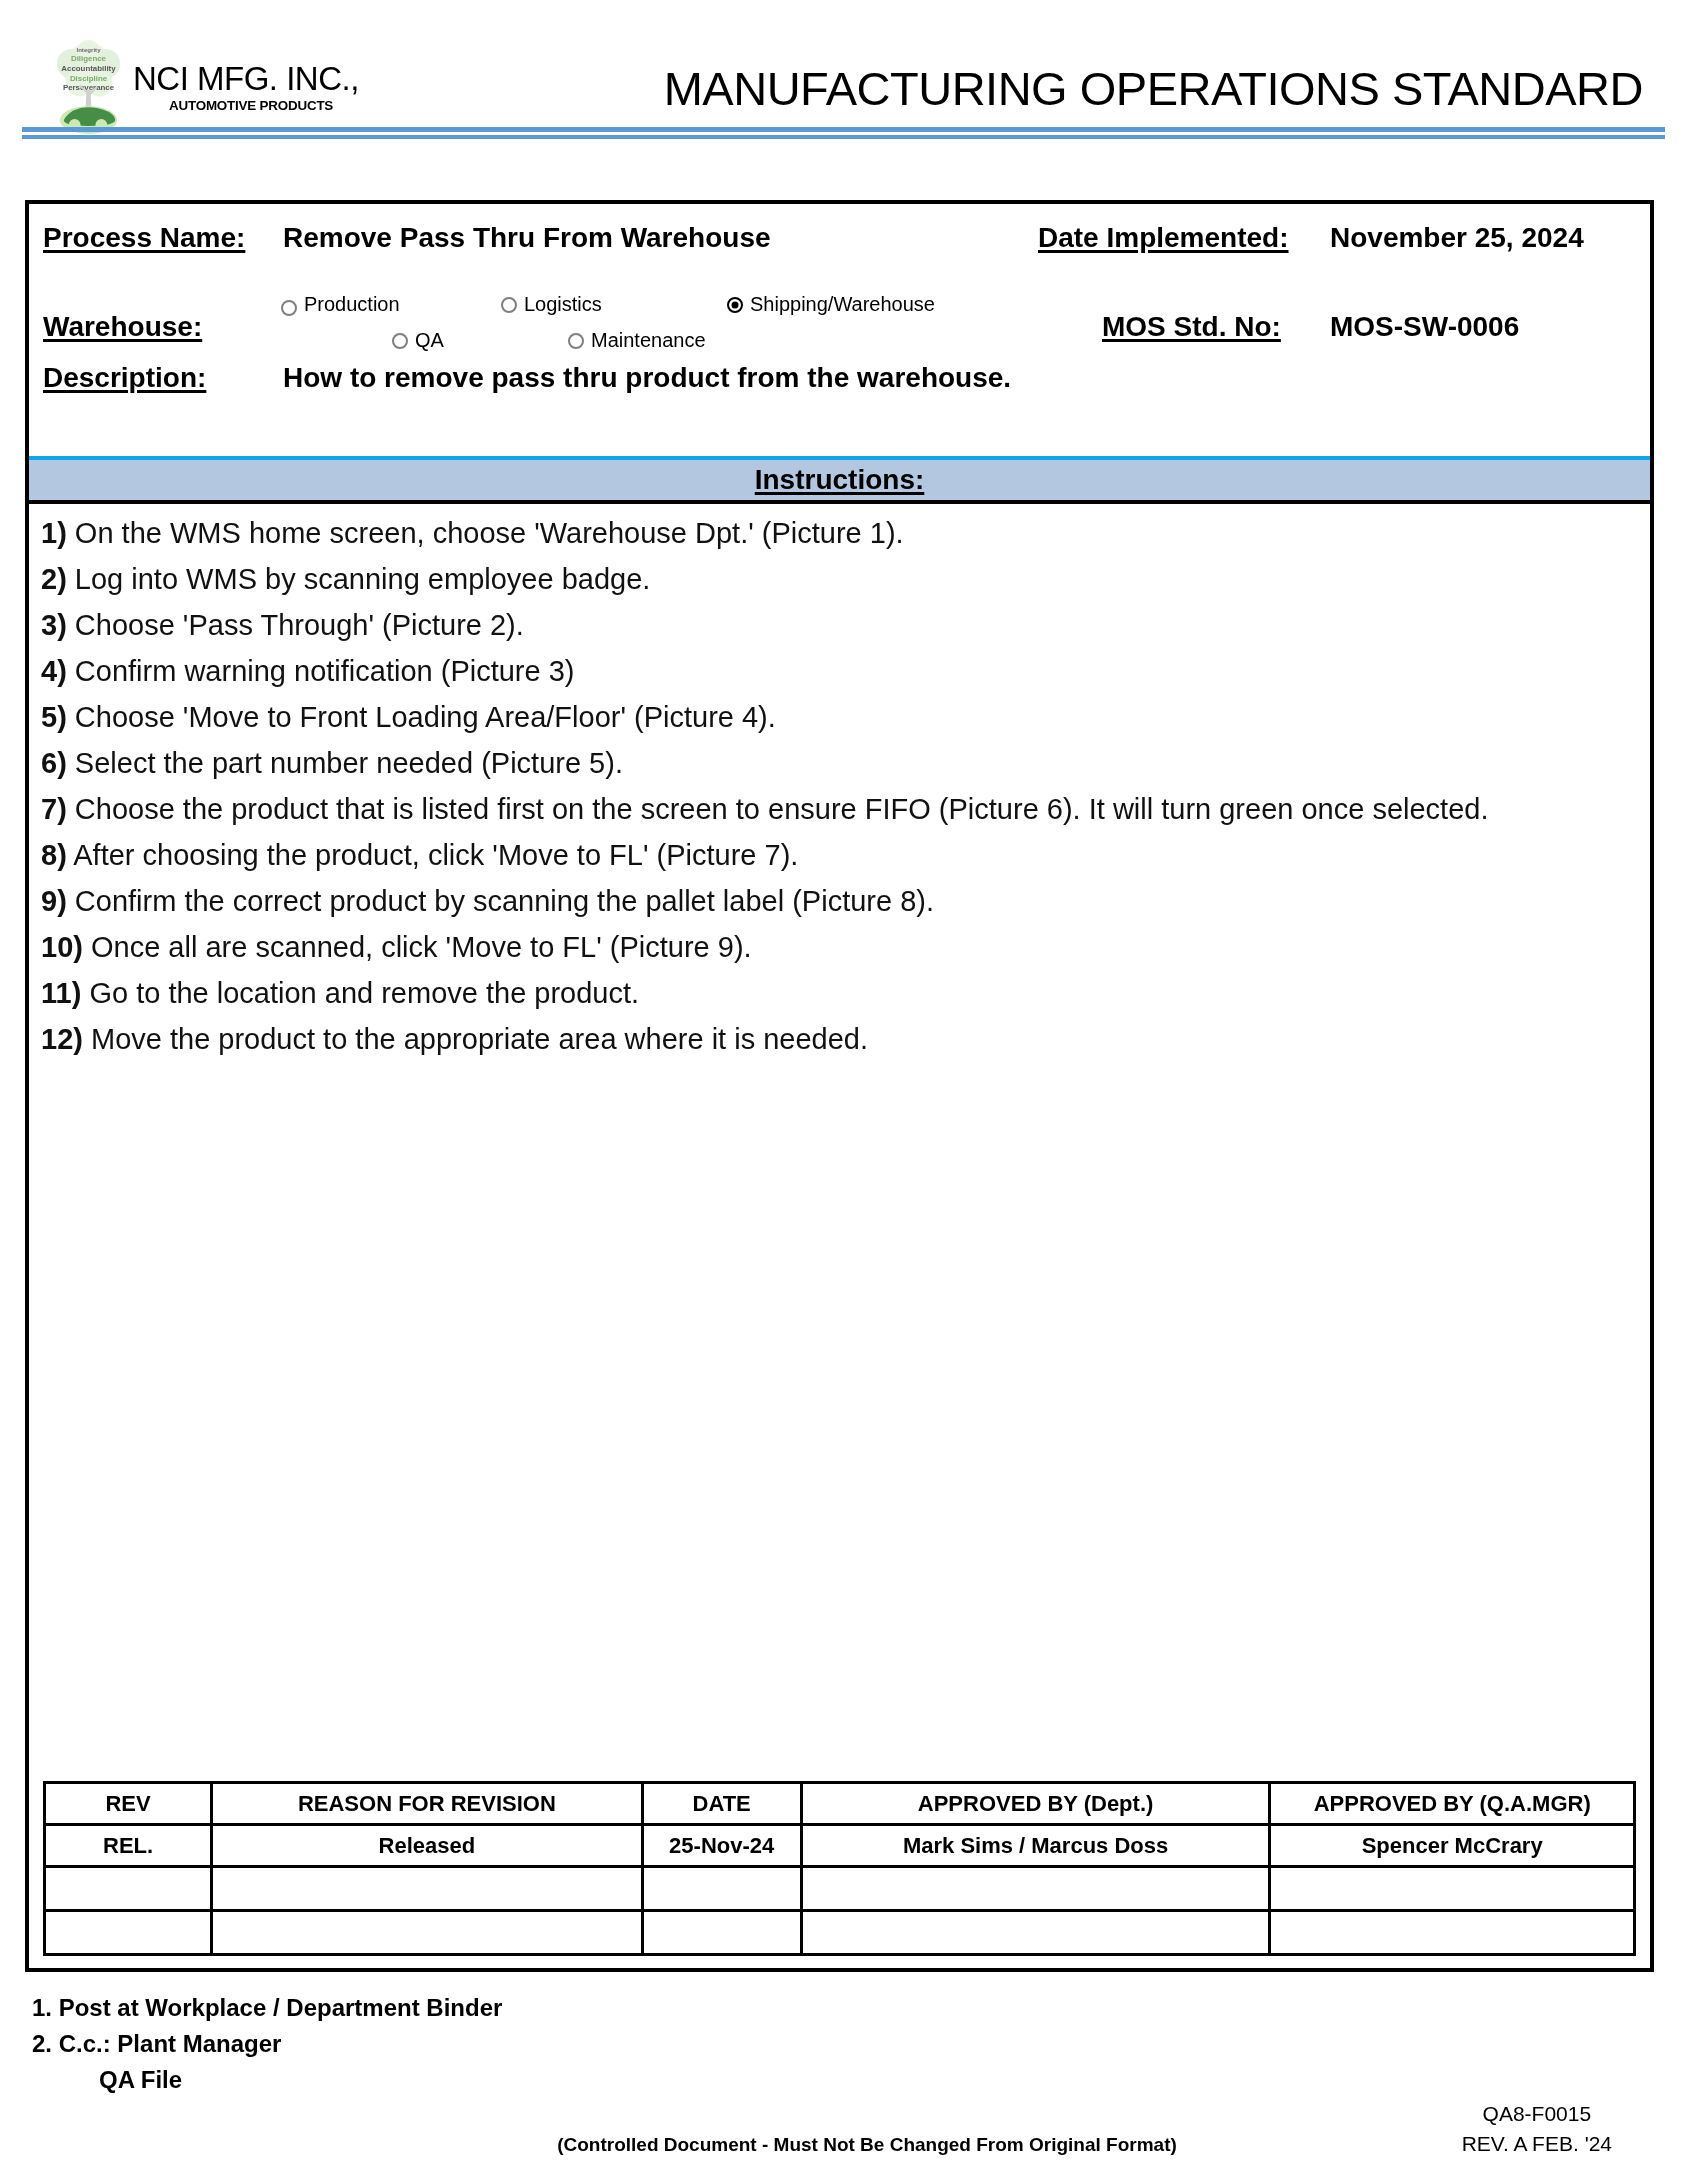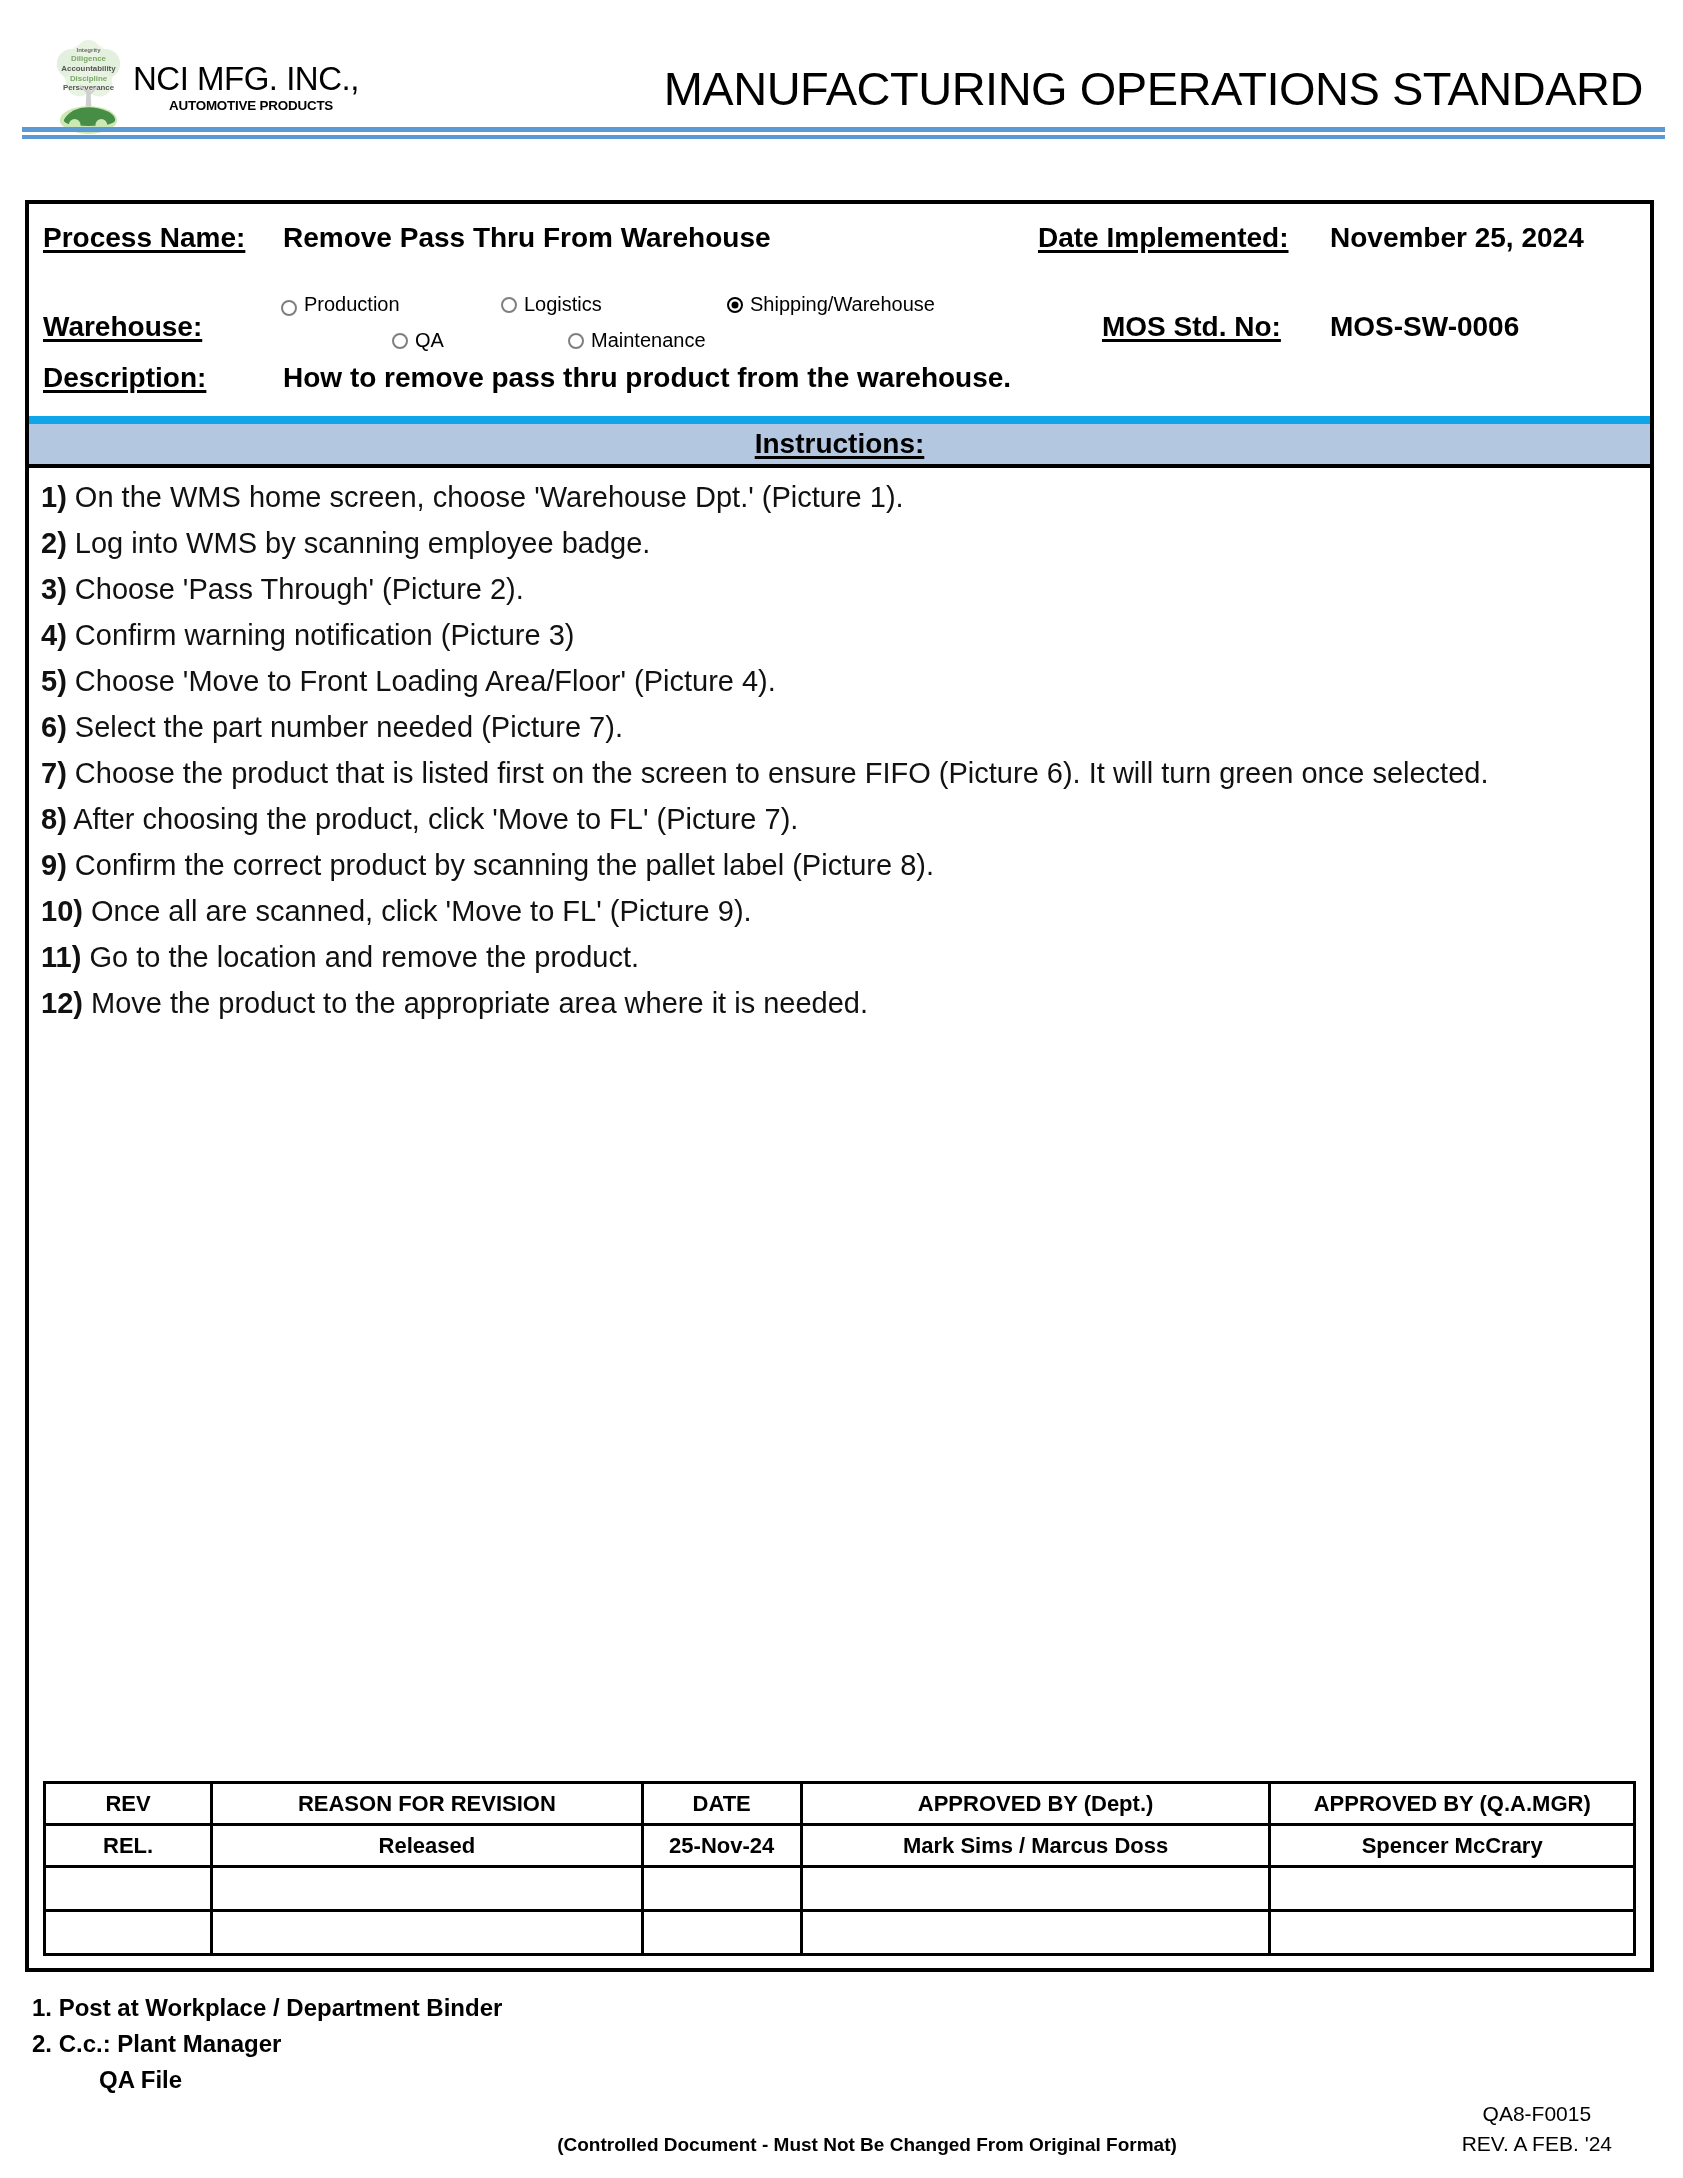--- a/index.html
+++ b/index.html
@@ -105,22 +105,22 @@
     left: 25px;
     top: 200px;
     width: 1629px;
     height: 1772px;
     border: 4px solid #000;
     box-sizing: border-box;
   }
 
   .info-section {
     position: relative;
-    height: 220px;
-    border-bottom: 8px solid #0ea5e9;
+    height: 256px;
+    border-bottom: 4px solid #0ea5e9;
     box-sizing: border-box;
   }
 
   .lbl {
     font-weight: 700;
     text-decoration: underline;
     text-underline-offset: 3px;
     text-decoration-thickness: 3px;
     font-size: 28px;
     white-space: nowrap;
@@ -419,21 +419,21 @@
       <div class="step">
         <b>4)</b>
         <span>Confirm warning notification (Picture 3)</span>
       </div>
       <div class="step">
         <b>5)</b>
         <span>Choose 'Move to Front Loading Area/Floor' (Picture 4).</span>
       </div>
       <div class="step">
         <b>6)</b>
-        <span>Select the part number needed (Picture 7).</span>
+        <span>Select the part number needed (Picture 5).</span>
       </div>
       <div class="step">
         <b>7)</b>
         <span>Choose the product that is listed first on the screen to ensure FIFO (Picture 6). It will turn green once selected.</span>
       </div>
       <div class="step">
         <b>8)</b>
         <span>After choosing the product, click 'Move to FL' (Picture 7).</span>
       </div>
       <div class="step">

